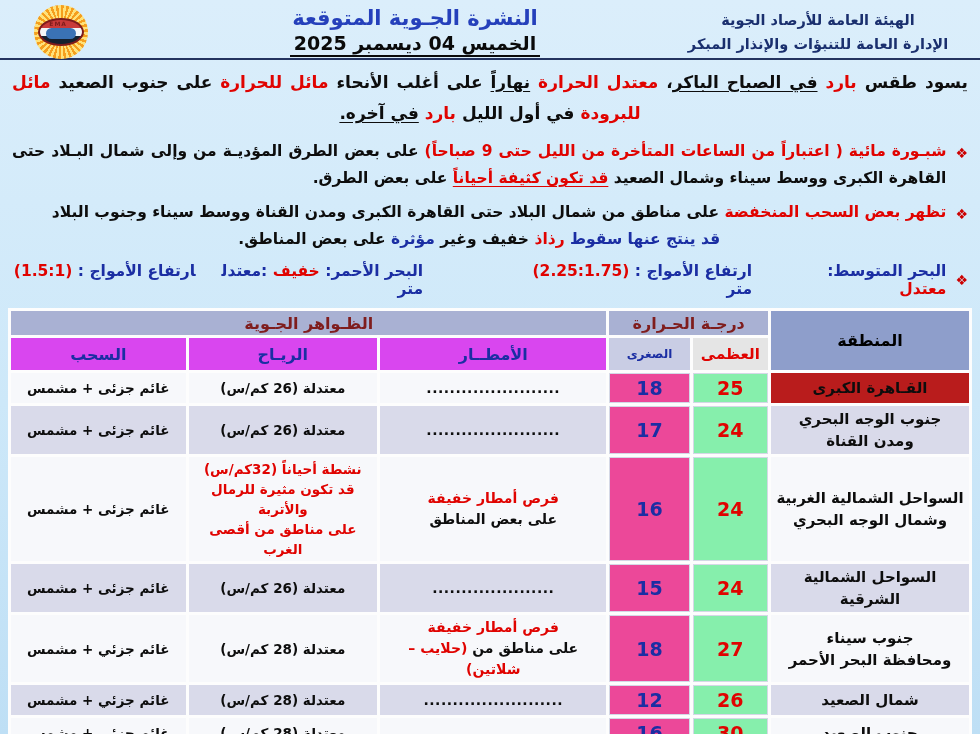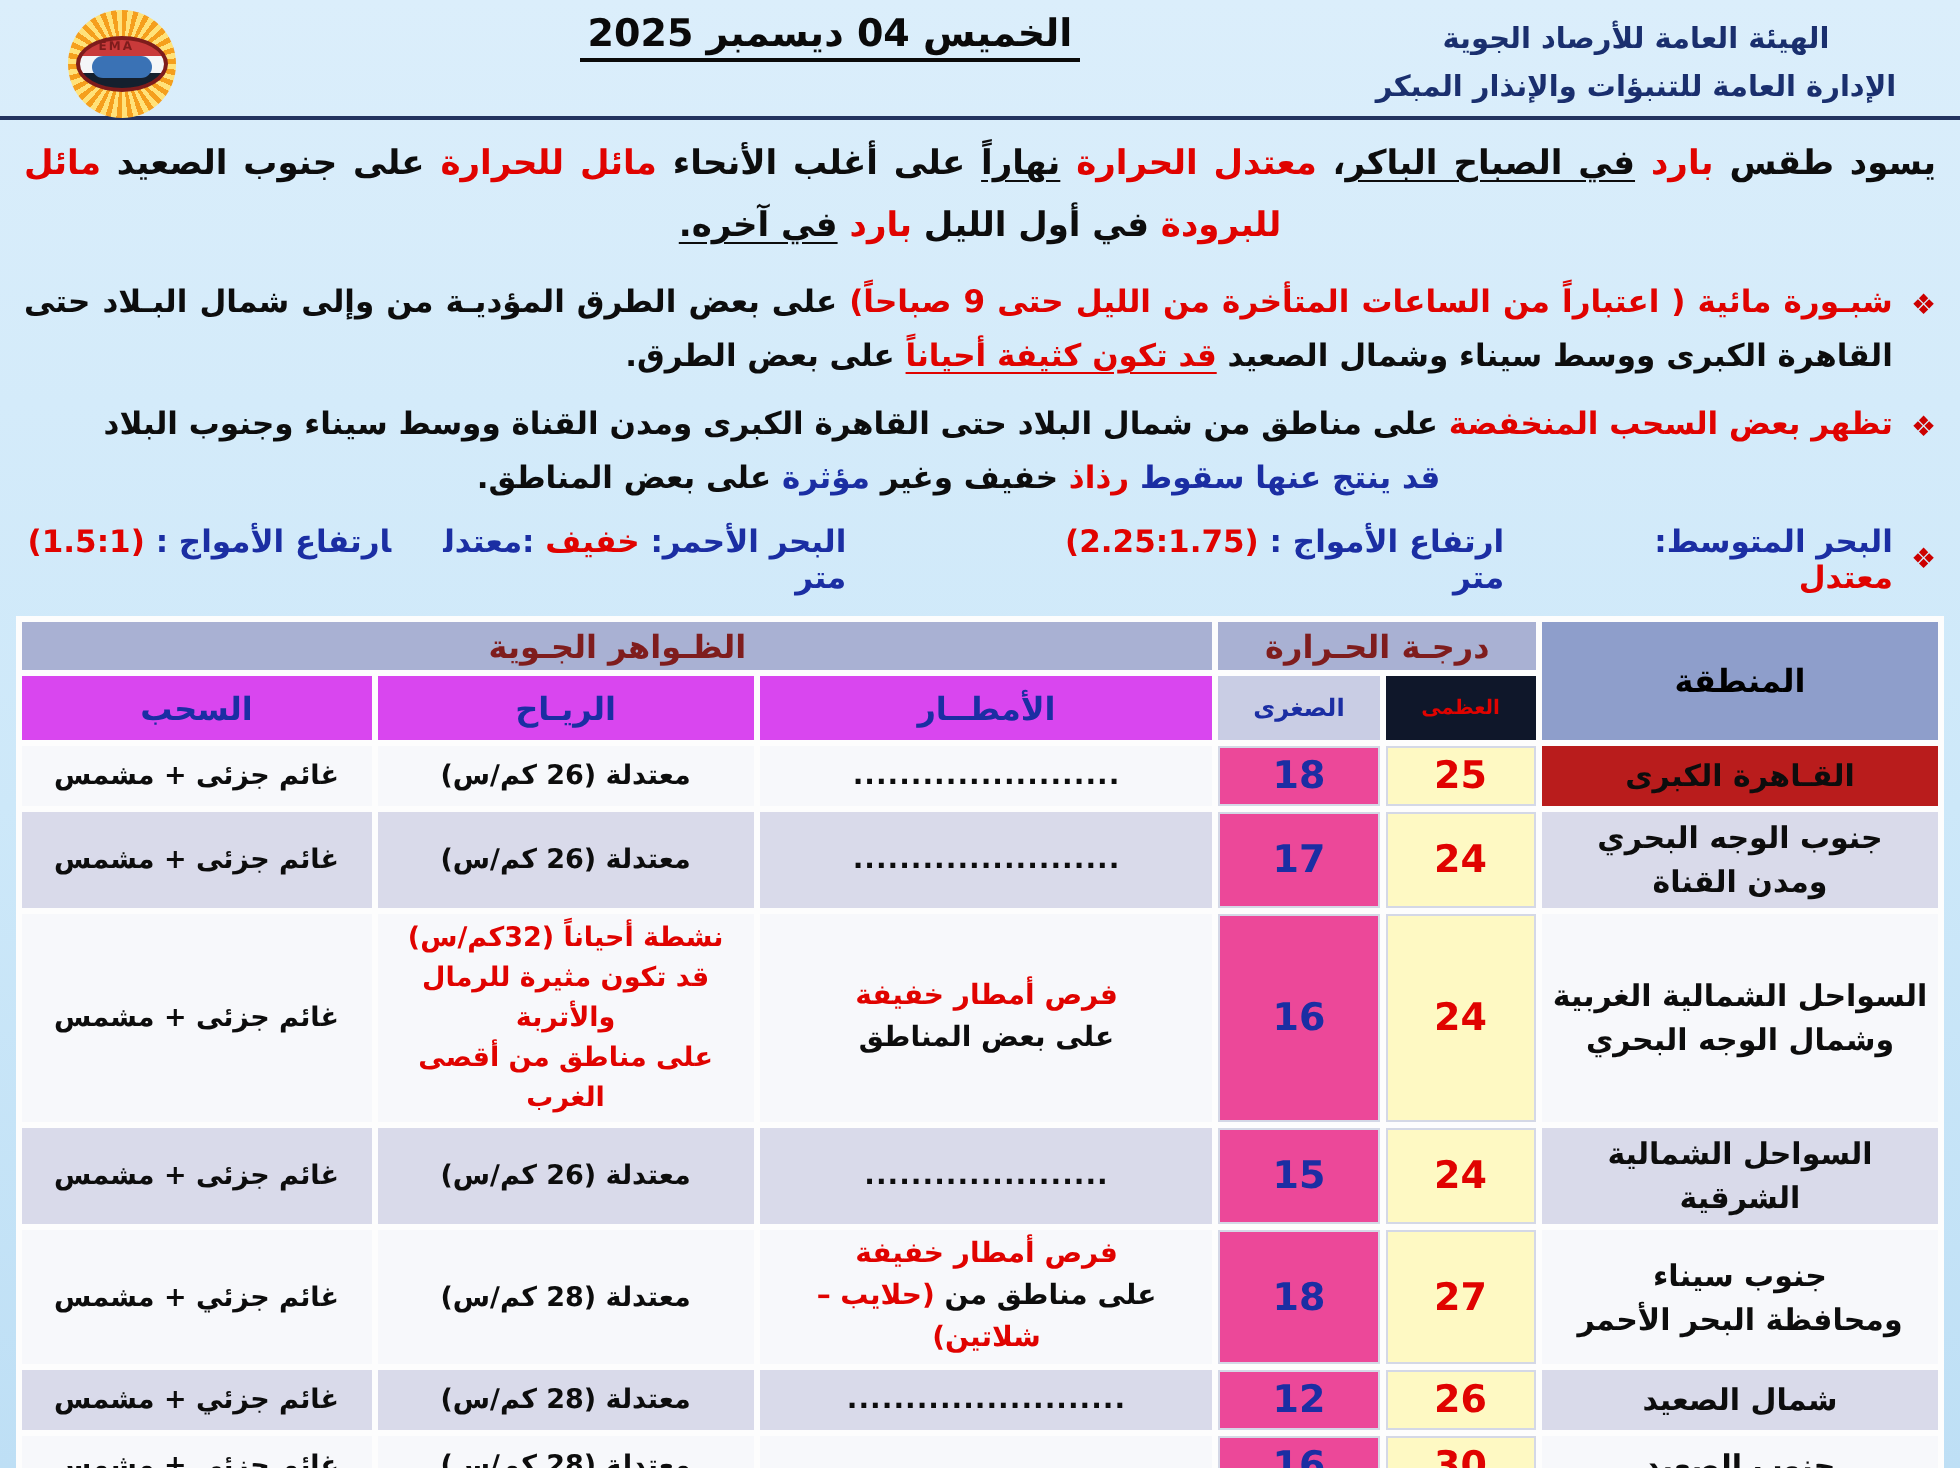--- a/index.html
+++ b/index.html
@@ -51,44 +51,45 @@
   .sea .gap3{margin-right:26px;}
 
   
   table{width:964px;margin:5px 8px 0 8px;border-collapse:separate;border-spacing:3px;background:#fdfdfd;}
   th,td{font-weight:bold;text-align:center;vertical-align:middle;padding:2px 5px;}
   col.c-region{width:21%;}col.c-max{width:8%;}col.c-min{width:8.5%;}
   col.c-rain{width:24%;}col.c-wind{width:20%;}col.c-clouds{width:18.5%;}
   .band{background:#a9b1d3;color:#7f1d1d;font-size:16px;}
   .region-h{background:#8e9ecb;color:#000;font-size:16px;}
   .sub{background:#d946ef;color:#1b2ea3;font-size:16px;}
-  .maxh{background:#0f172a;color:#e00300;font-size:10px;}
+  .maxh{background:#e5e5e5;color:#e00300;font-size:15px;}
   .minh{background:#c9cde4;color:#1b2ea3;font-size:12px;}
   .row-light td{background:#f7f8fb;}
   .row-dark td{background:#d9daea;}
-  td.tmax{background:#fef9c3;color:#e00300;font-size:19px;border:1px solid #d4d8e6;}
+  td.tmax{background:#86efac;color:#e00300;font-size:19px;border:1px solid #d4d8e6;}
   td.tmin{background:#ec4899;color:#1b2ea3;font-size:19px;border:1px solid #d4d8e6;}
   td.region{font-size:15px;line-height:22px;white-space:pre-line;}
   td.tint{background:#b91c1c;}
   td.wind,td.clouds{font-size:13.5px;line-height:20px;}
   td.rain{font-size:14px;line-height:21px;}
   .dots{font-size:13px;letter-spacing:.5px;}
   .pre{white-space:pre-line;}
 </style>
 </head>
 <body>
 
 <div class="page">
 
   <div class="hdr">
     <div class="auth">
       <div>الهيئة العامة للأرصاد الجوية</div>
       <div>الإدارة العامة للتنبؤات والإنذار المبكر</div>
     </div>
     <div class="titlebox">
+      <div class="title">النشرة الجـوية المتوقعة</div>
       <div><span class="date">الخميس 04 ديسمبر 2025</span></div>
     </div>
     <div class="logobox">
       <div class="logo">
         <div class="sun"></div>
         <div class="oval"></div>
         <div class="ema">EMA</div>
         <div class="cloud"></div>
       </div>
     </div>

